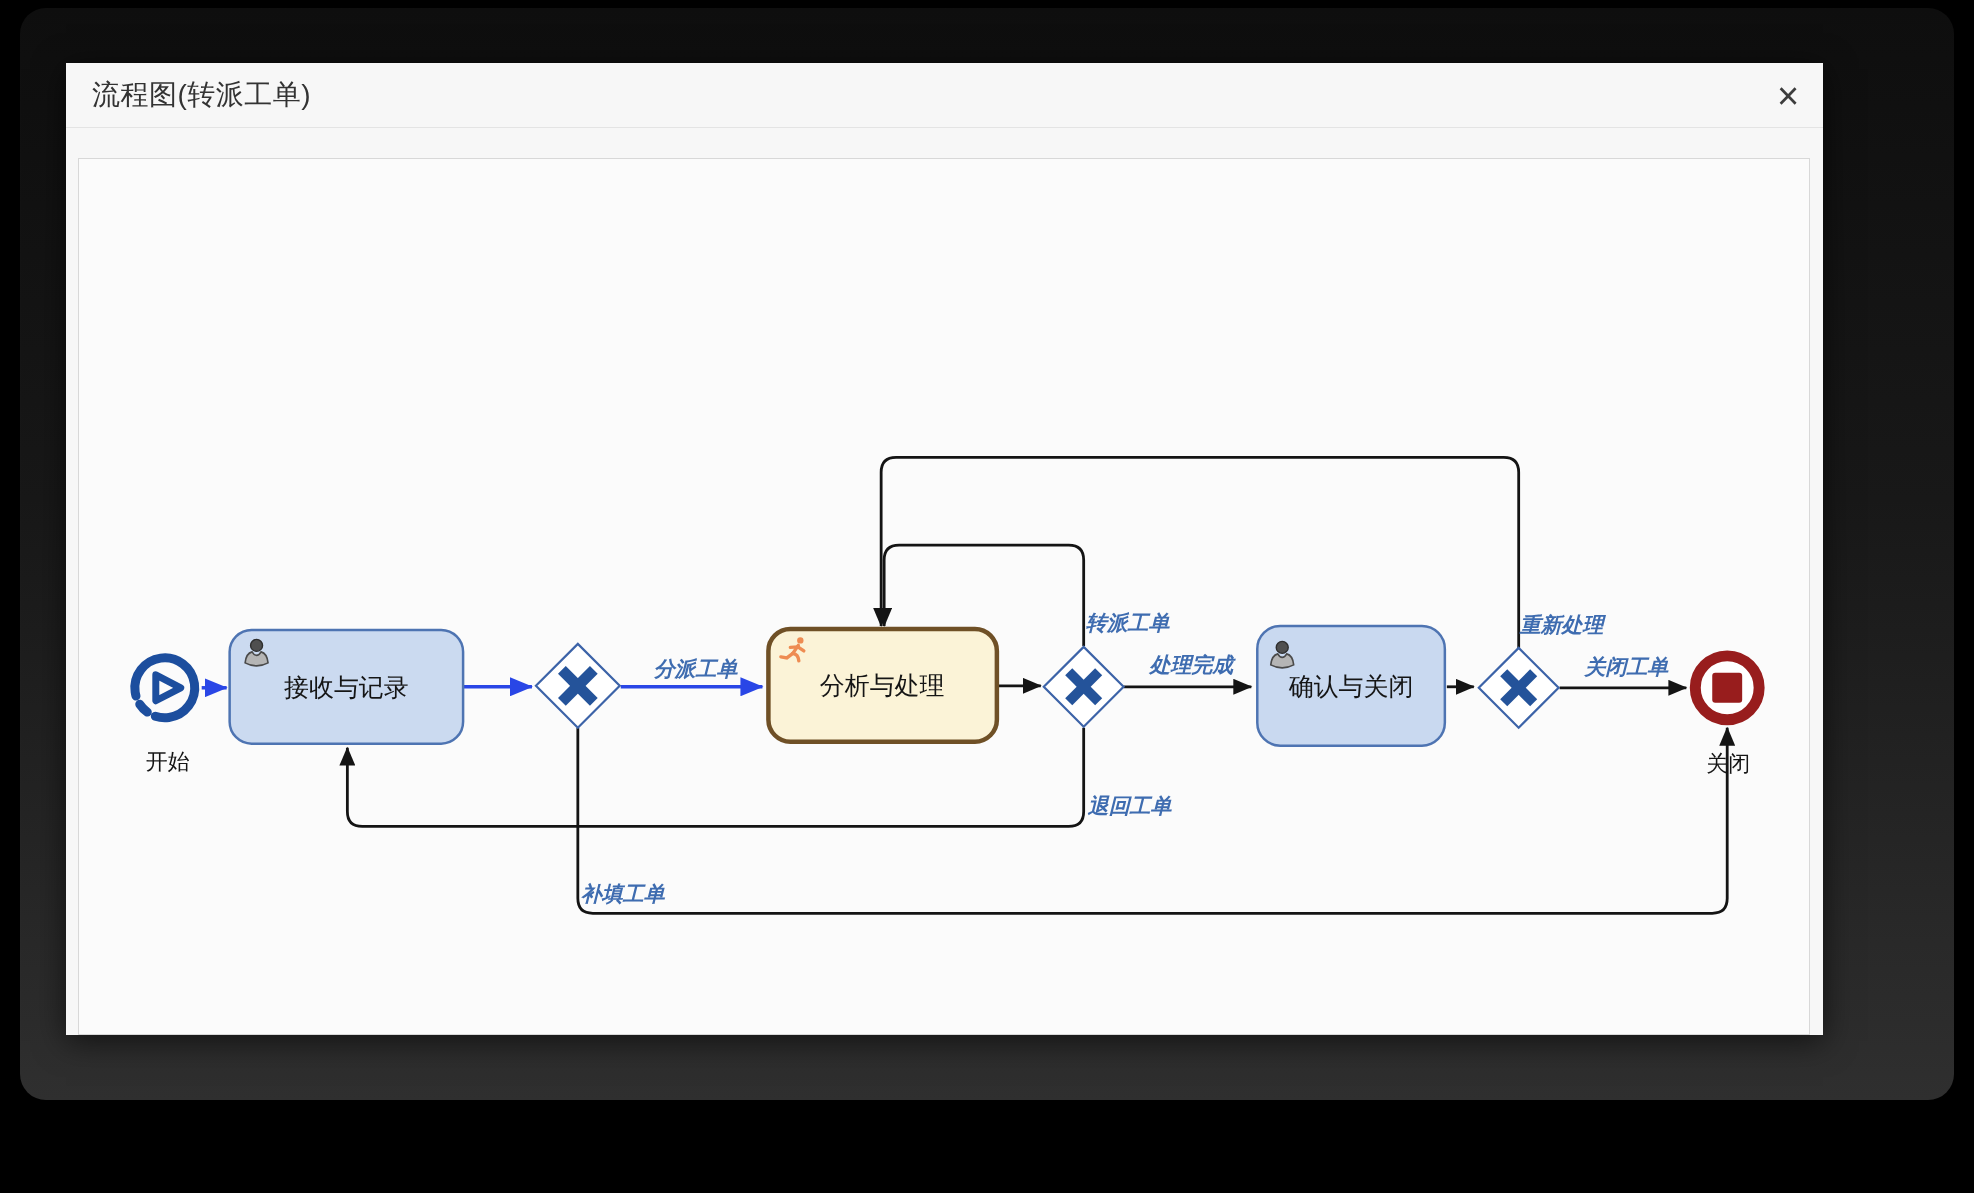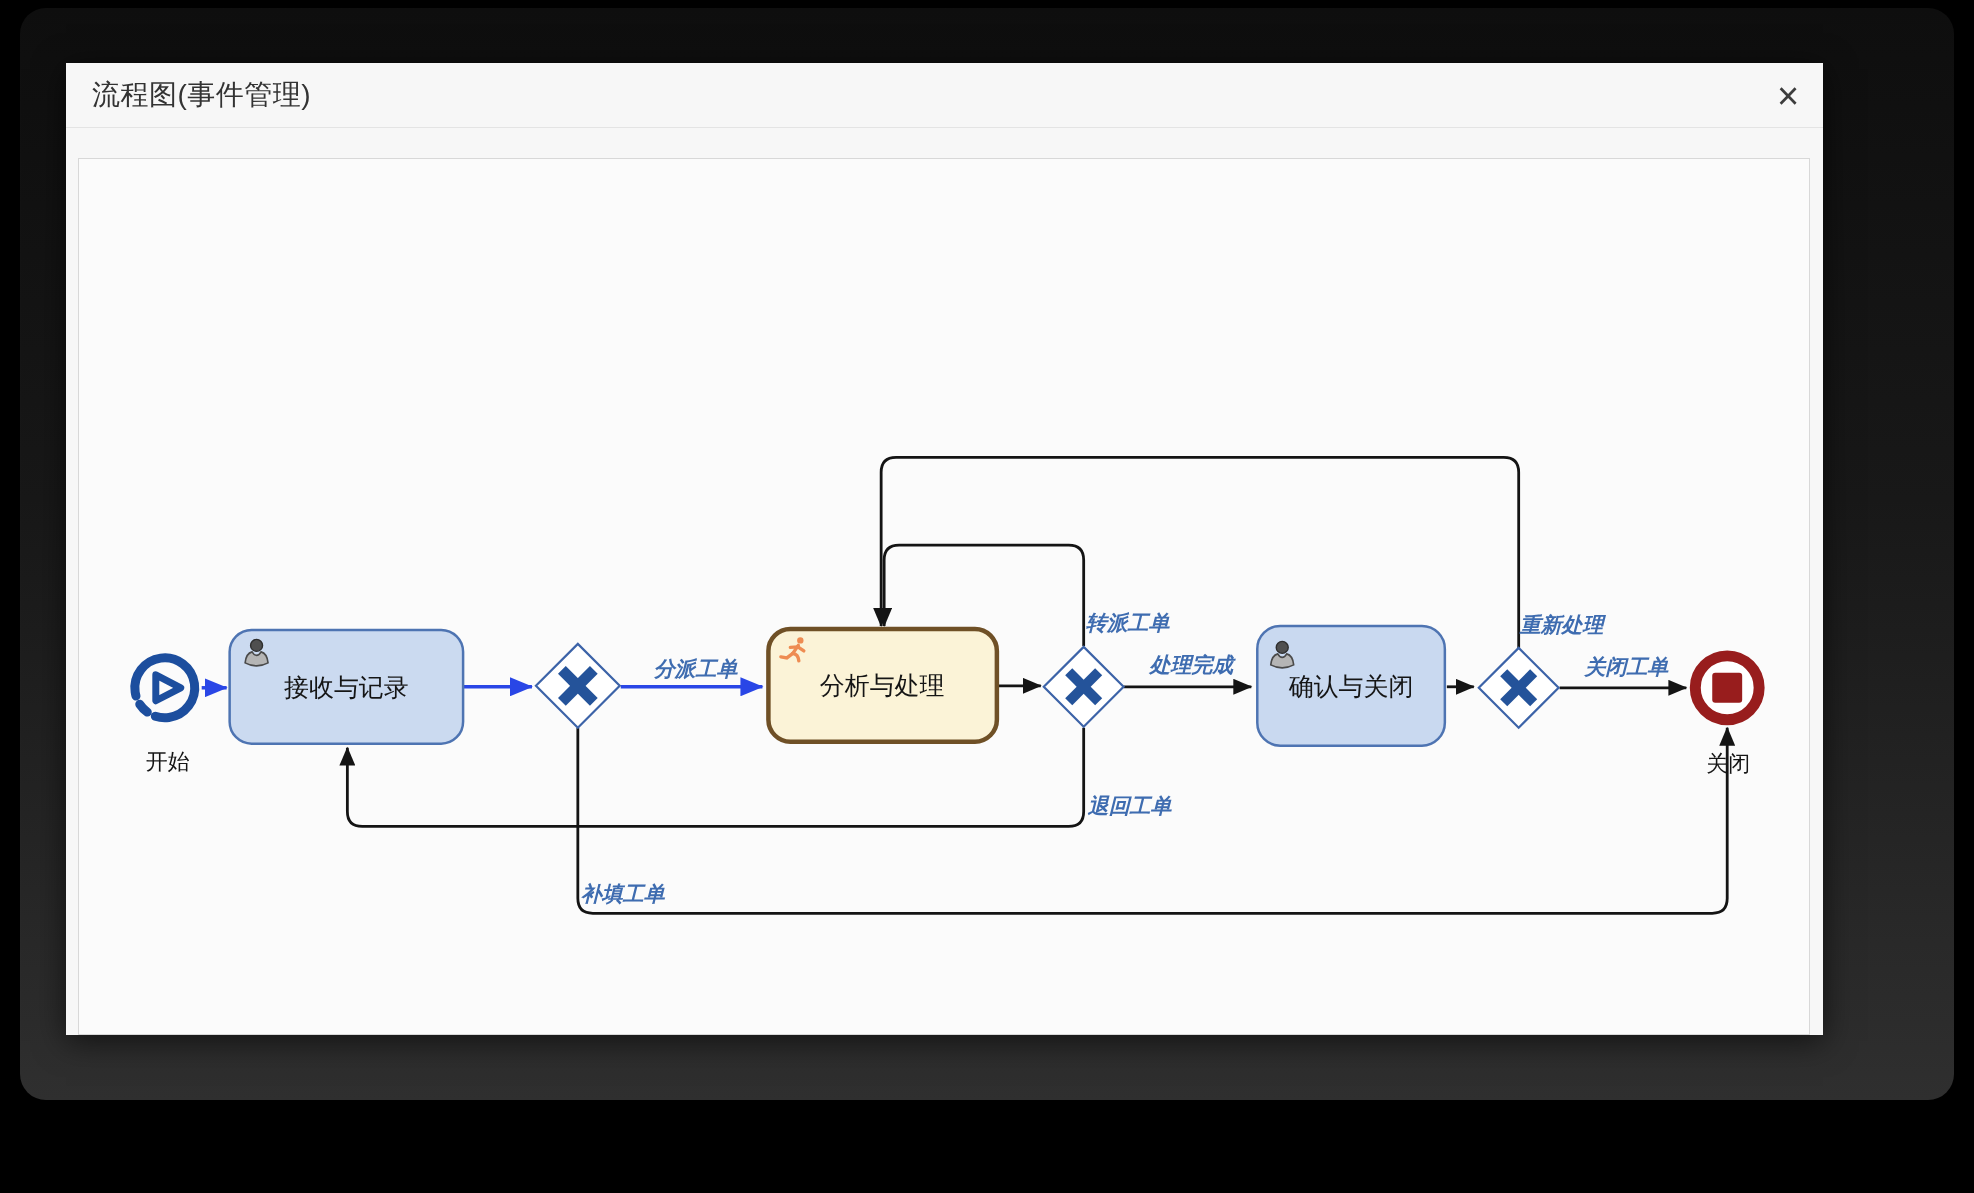--- a/index.html
+++ b/index.html
@@ -46,21 +46,21 @@
   text.node-label{font-size:22px;fill:#151515;text-anchor:middle;}
   text.flow-label{font-size:21px;font-style:italic;font-weight:600;fill:#3e6cb0;text-anchor:middle;}
 </style>
 </head>
 <body>
 
 <div class="window-frame"></div>
 
 <div class="modal">
   <div class="modal-header">
-    <span class="modal-title">流程图(事件管理)</span>
+    <span class="modal-title">流程图(转派工单)</span>
   </div>
   <div class="close-btn">
     <span>×</span>
   </div>
 
   <div class="diagram-panel">
     <svg viewBox="78 158 1732 877">
       <defs>
         <marker id="mb" markerUnits="userSpaceOnUse" markerWidth="20" markerHeight="16" refX="18" refY="8" orient="auto">
           <path d="M0,0 L19,8 L0,16 Z" fill="#141414"></path>

